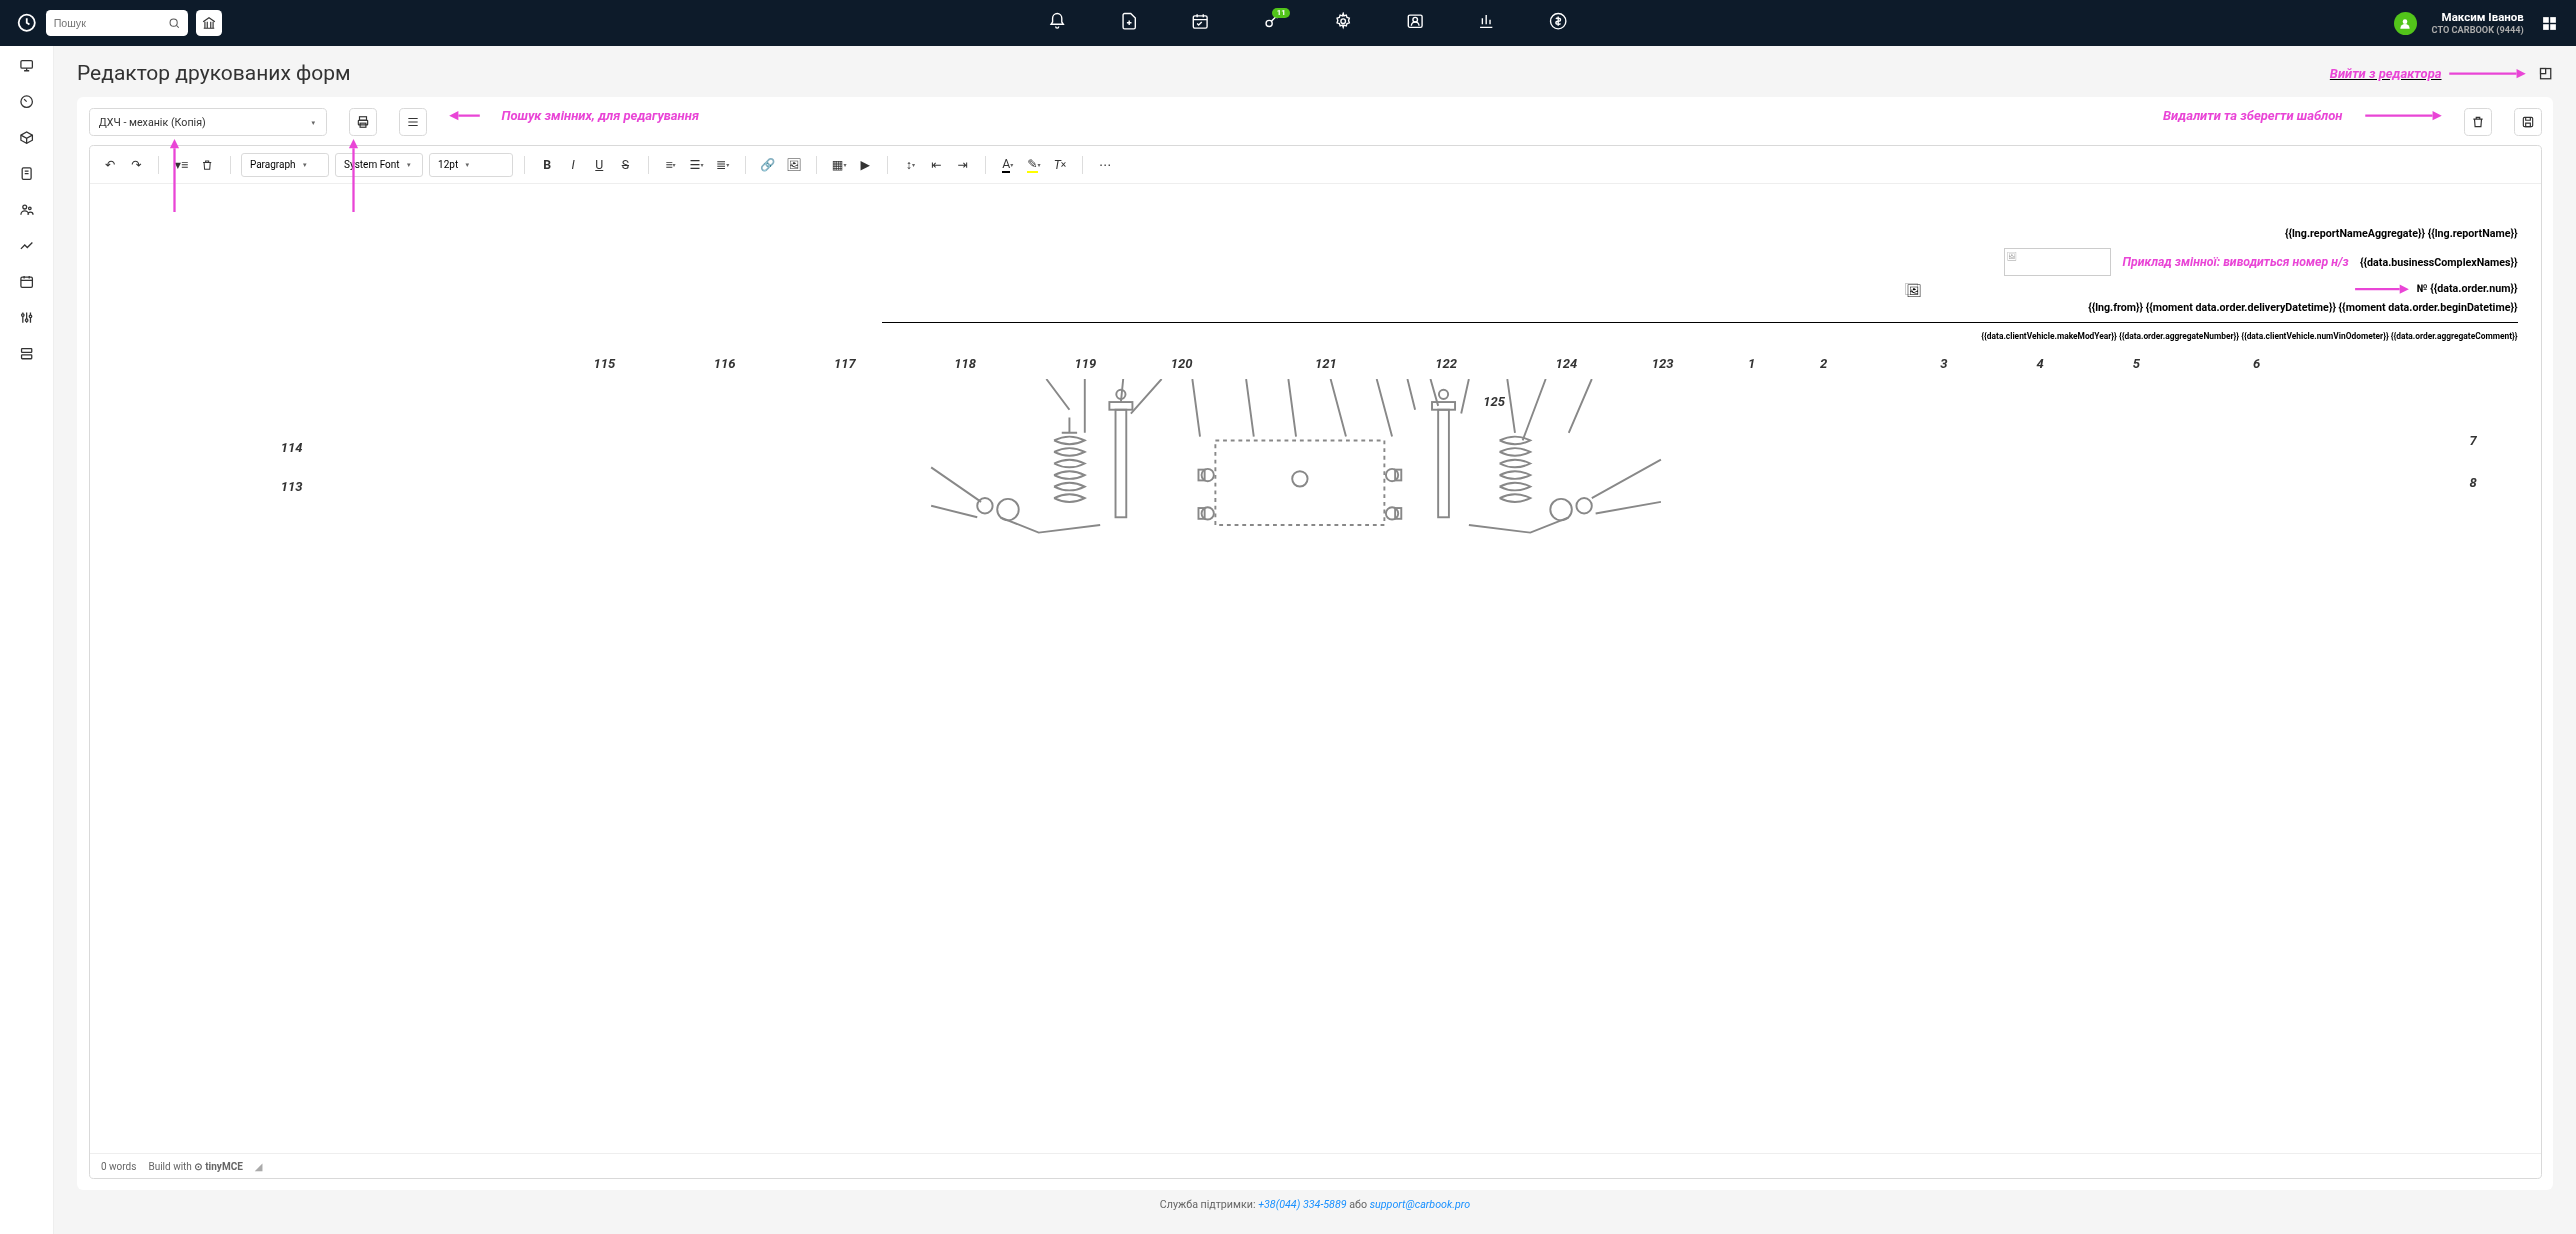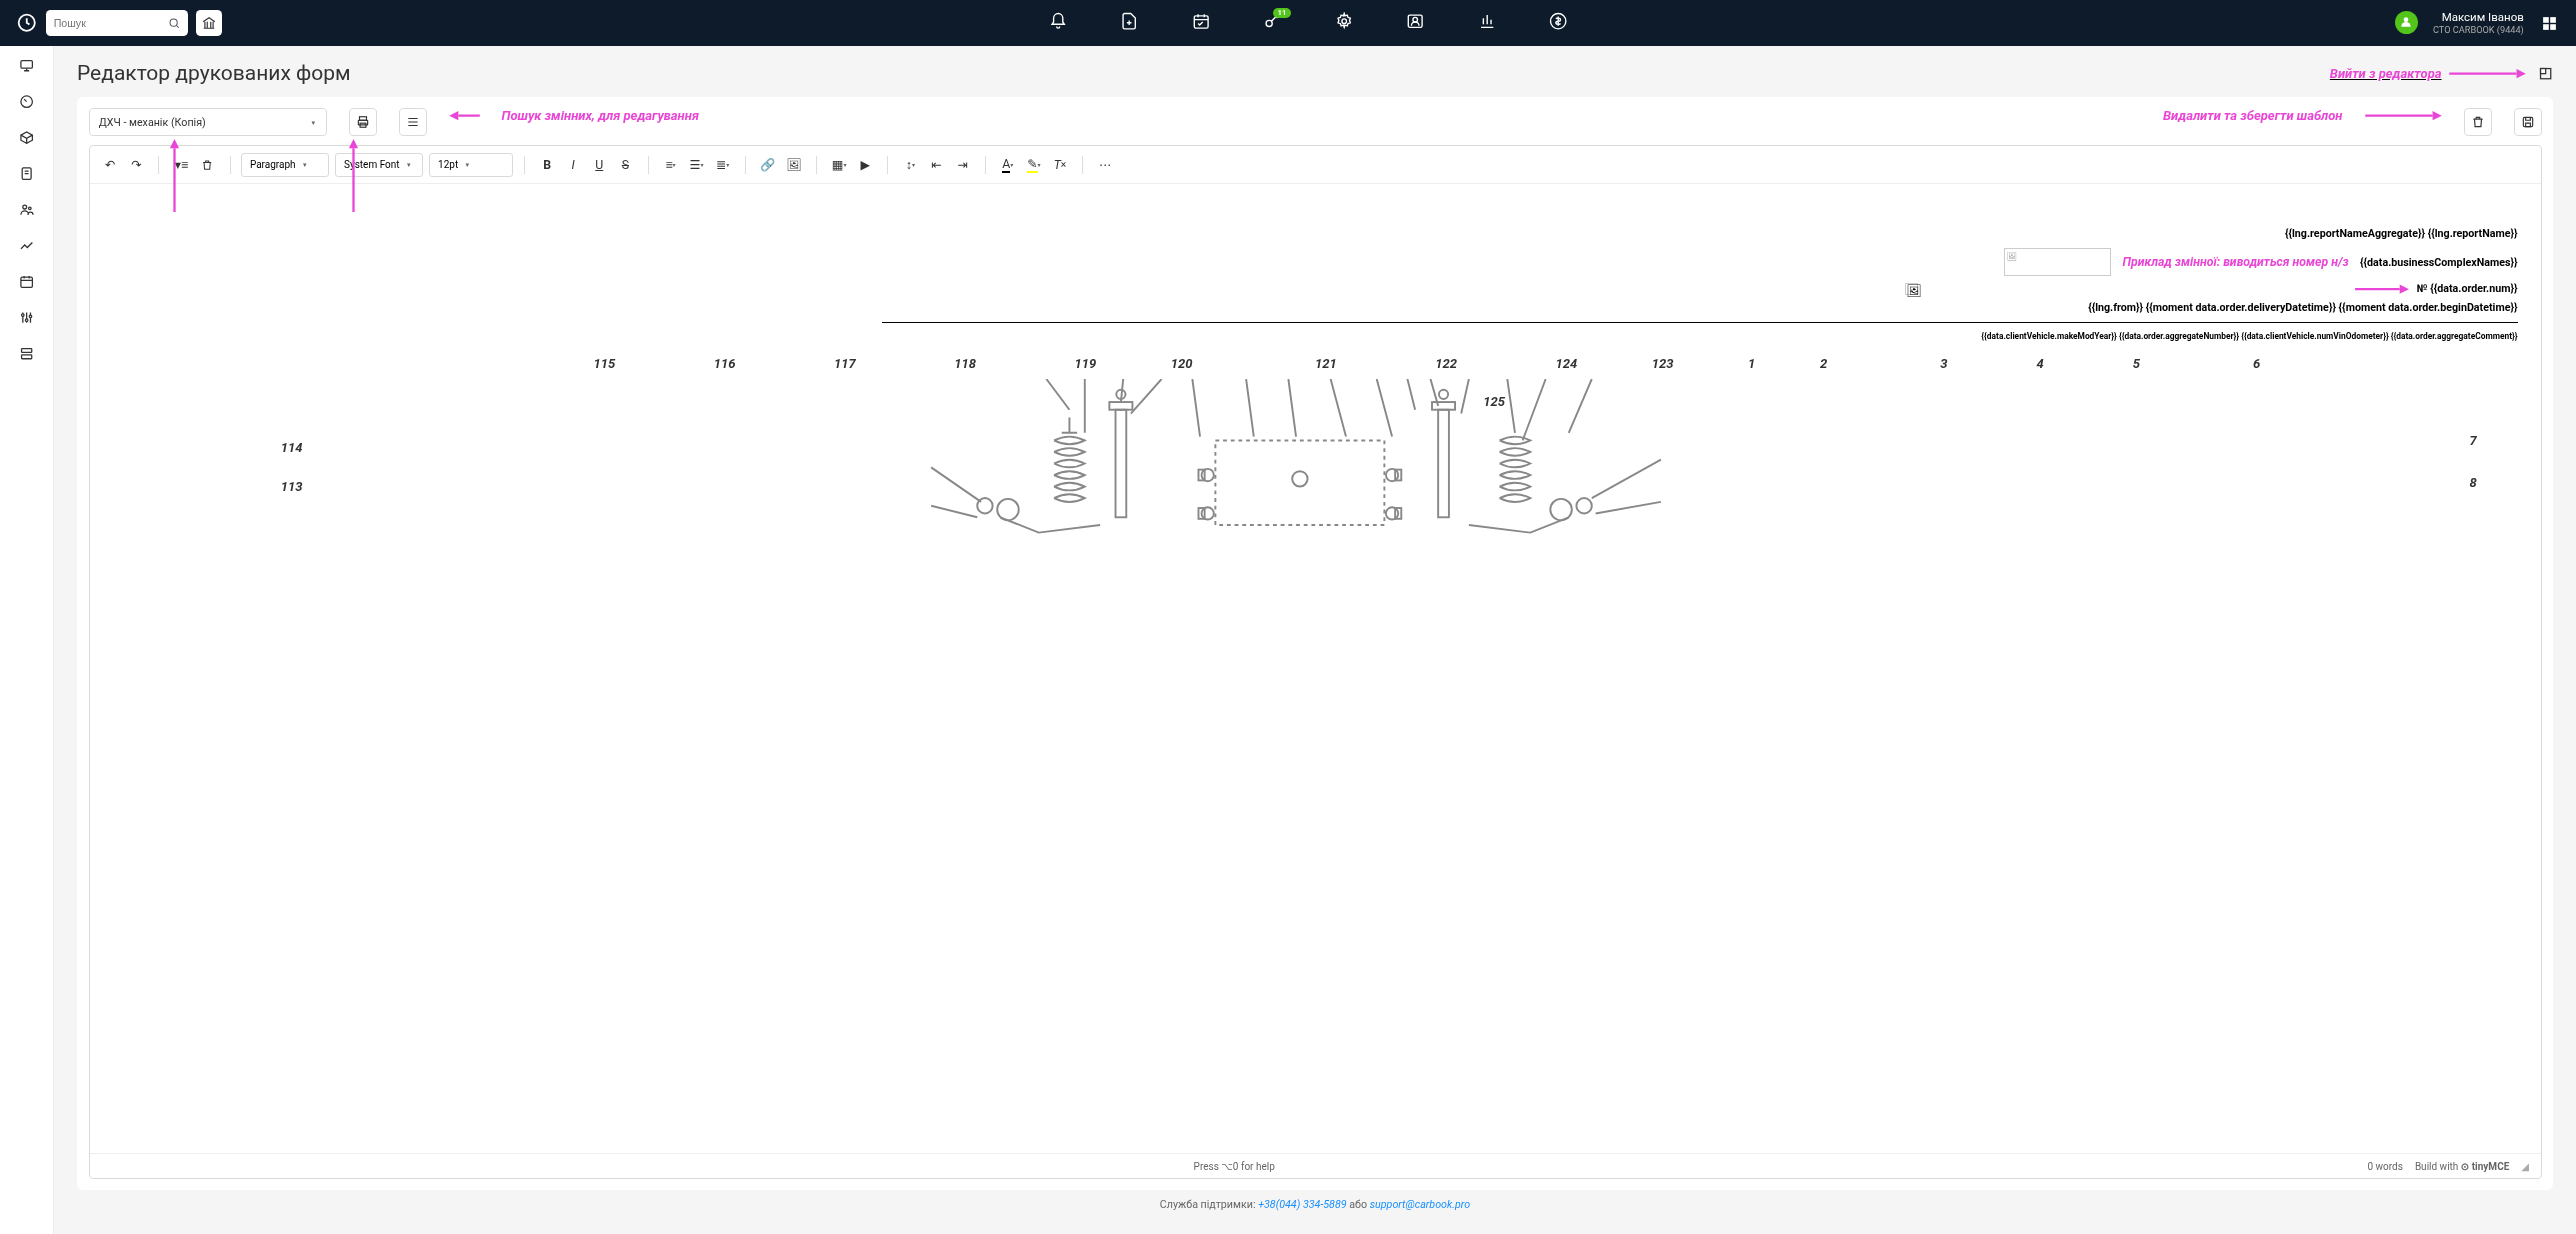--- a/index.html
+++ b/index.html
@@ -7,21 +7,21 @@
 
 .top-bar { height: 46px; background: #0d1b2a; display: flex; align-items: center; padding: 0 15.3px; gap: 7.7px; }
 .logo-icon { width: 23px; height: 23px; color: #fff; display: flex; align-items: center; justify-content: center; }
 .search-box { flex: 0 0 142px; height: 26px; background: #fff; border-radius: 4.6px; display: flex; align-items: center; padding: 0 7.7px; position: relative; }
 .search-box input { border: none; outline: none; width: 100%; font-size: 10.7px; background: transparent; }
 .search-box .mag { color: #555; }
 .bank-btn { width: 26px; height: 26px; background: #fff; border-radius: 4.6px; display: flex; align-items: center; justify-content: center; color: #333; }
 .top-icons { flex: 1; display: flex; justify-content: center; gap: 50px; }
 .top-icon { width: 21.5px; height: 21.5px; color: #fff; display: flex; align-items: flex-start; justify-content: center; position: relative; cursor: pointer; }
 .badge { position: absolute; top: -4.6px; right: -7.7px; background: #52c41a; color: #fff; font-size: 7.7px; padding: 0.8px 4.6px; border-radius: 7.7px; font-weight: bold; }
-.user-area { display: flex; align-items: flex-start; gap: 15px; }
+.user-area { display: flex; align-items: flex-end; gap: 15px; font-weight: bold; }
 .avatar { width: 23px; height: 23px; background: #52c41a; border-radius: 50%; display: flex; align-items: center; justify-content: center; color: #fff; }
 .user-text { color: #fff; text-align: right; line-height: 1.2; }
 .user-name { font-size: 11.5px; }
 .user-org { font-size: 9.2px; color: #aaa; }
 .apps-icon { width: 21.5px; height: 21.5px; color: #fff; display: flex; align-items: center; justify-content: center; margin-left: 7.7px; }
 
 .main-wrap { display: flex; height: calc(100vh - 46px); }
 .side-rail { width: 54px; background: #fff; border-right: 0.8px solid #eee; display: flex; flex-direction: column; align-items: center; padding-top: 11.5px; gap: 19px; }
 .rail-icon { width: 17px; height: 17px; color: #333; cursor: pointer; display: flex; align-items: center; justify-content: center; }
 
@@ -463,21 +463,20 @@
                 <path d="M930 180 L880 200 L800 190"></path>
                 <path d="M1050 105 L960 155 M1050 160 L965 175"></path>
 
                 <path d="M250 0 L280 40 M300 0 L300 70 M350 0 L347 30 M400 0 L360 45 M440 0 L450 75 M510 0 L520 75 M565 0 L575 75 M620 0 L640 75 M680 0 L700 75 M720 0 L730 40 M750 0 L760 35 M800 0 L790 45 M850 0 L860 70 M900 0 L870 80 M960 0 L930 70"></path>
               </g>
             </svg>
           </div>
         </div>
 
         <div class="status-bar">
-          <div class="status-left">Press ⌥0 for help</div>
           <div class="status-right">
             <span>0 words</span>
             <span><span>Build with</span> <b>⊙ <span>tinyMCE</span></b></span>
             <span style="color:#aaa">◢</span>
           </div>
         </div>
       </div>
     </div>
 
     <div class="footer">

